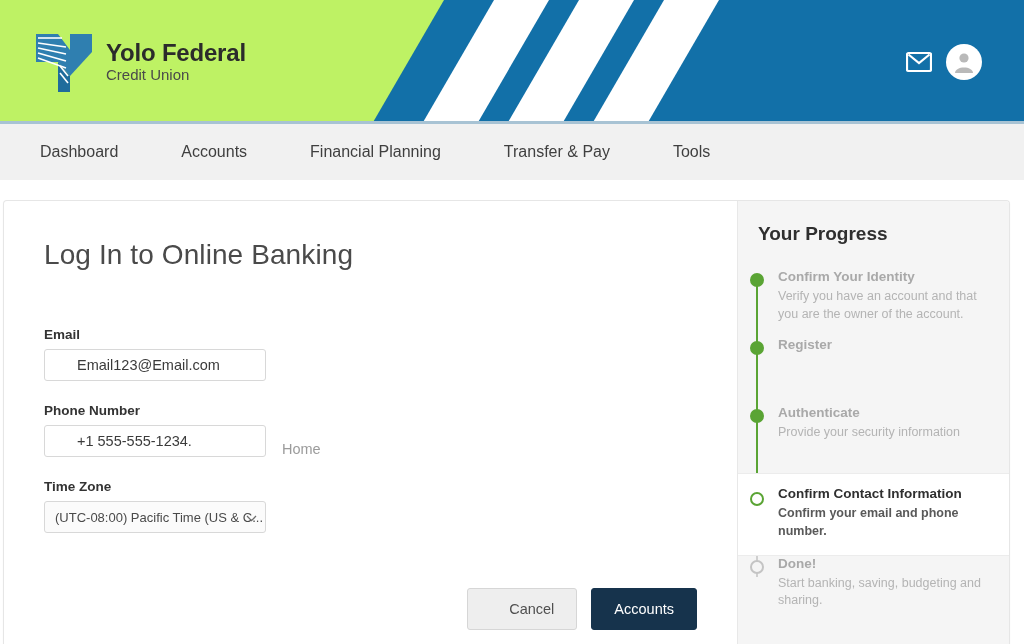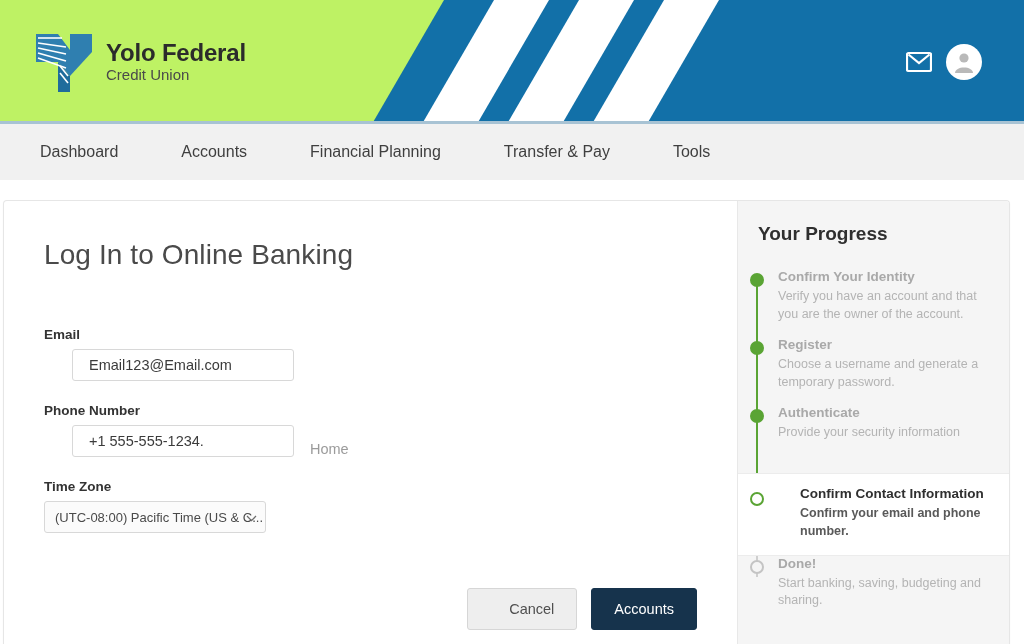--- a/index.html
+++ b/index.html
@@ -185,23 +185,22 @@
 
   .text-input {
     width: 222px;
     height: 32px;
     border: 1px solid #d8d8d8;
     border-radius: 3px;
     background: #ffffff;
     font-family: "Liberation Sans", sans-serif;
     font-size: 14.5px;
     color: #3b3b3b;
-    padding: 0 10px 0 16px;
+    padding: 0 10px 0 32px;
     outline: none;
-    margin-left: 28px;
   }
 
   .field-suffix {
     font-size: 14.5px;
     color: #9b9b9b;
   }
 
   .select-wrap {
     position: relative;
     width: 222px;
@@ -312,21 +311,20 @@
     padding: 0 16px 0 0;
     min-height: 68px;
   }
 
   .step.active {
     background: #ffffff;
     border-top: 1px solid #ececec;
     border-bottom: 1px solid #ececec;
     padding-top: 12px;
     padding-bottom: 14px;
-    gap: 22px;
   }
 
   .step-marker {
     position: relative;
     flex: 0 0 40px;
     z-index: 2;
   }
 
   .dot {
     position: absolute;
@@ -491,21 +489,20 @@
               <div class="step-desc">Verify you have an account and that you are the owner of the account.</div>
             </div>
           </div>
 
           <div class="step">
             <div class="step-marker">
               <span class="dot done"></span>
             </div>
             <div class="step-body">
               <div class="step-name">Register</div>
-              <div class="step-desc">Choose a username and generate a temporary password.</div>
             </div>
           </div>
 
           <div class="step">
             <div class="step-marker">
               <span class="dot done"></span>
             </div>
             <div class="step-body">
               <div class="step-name">Authenticate</div>
               <div class="step-desc">Provide your security information</div>

